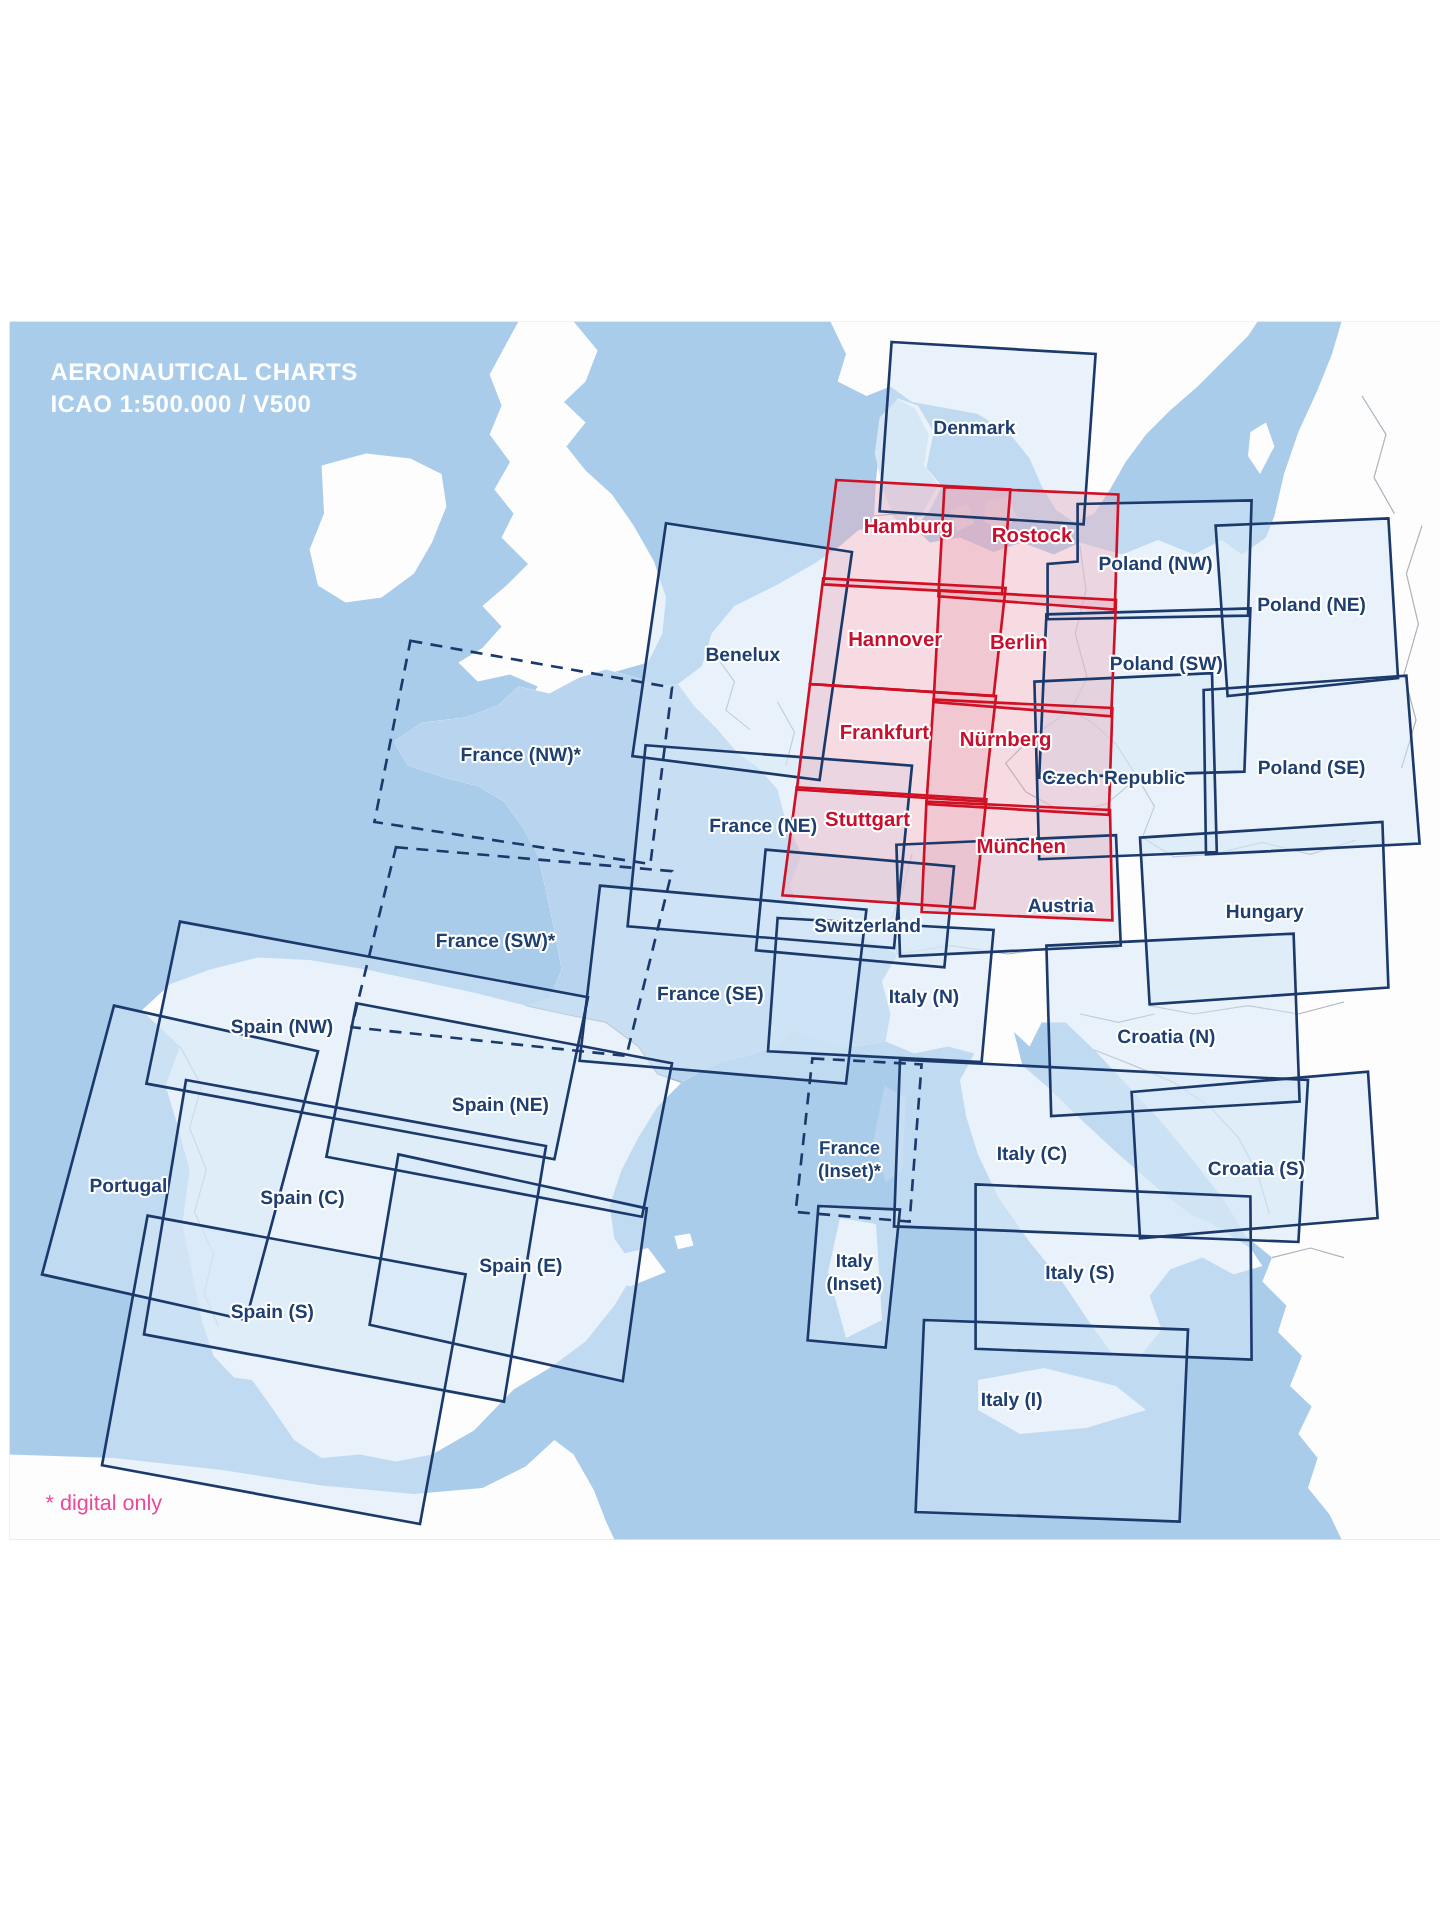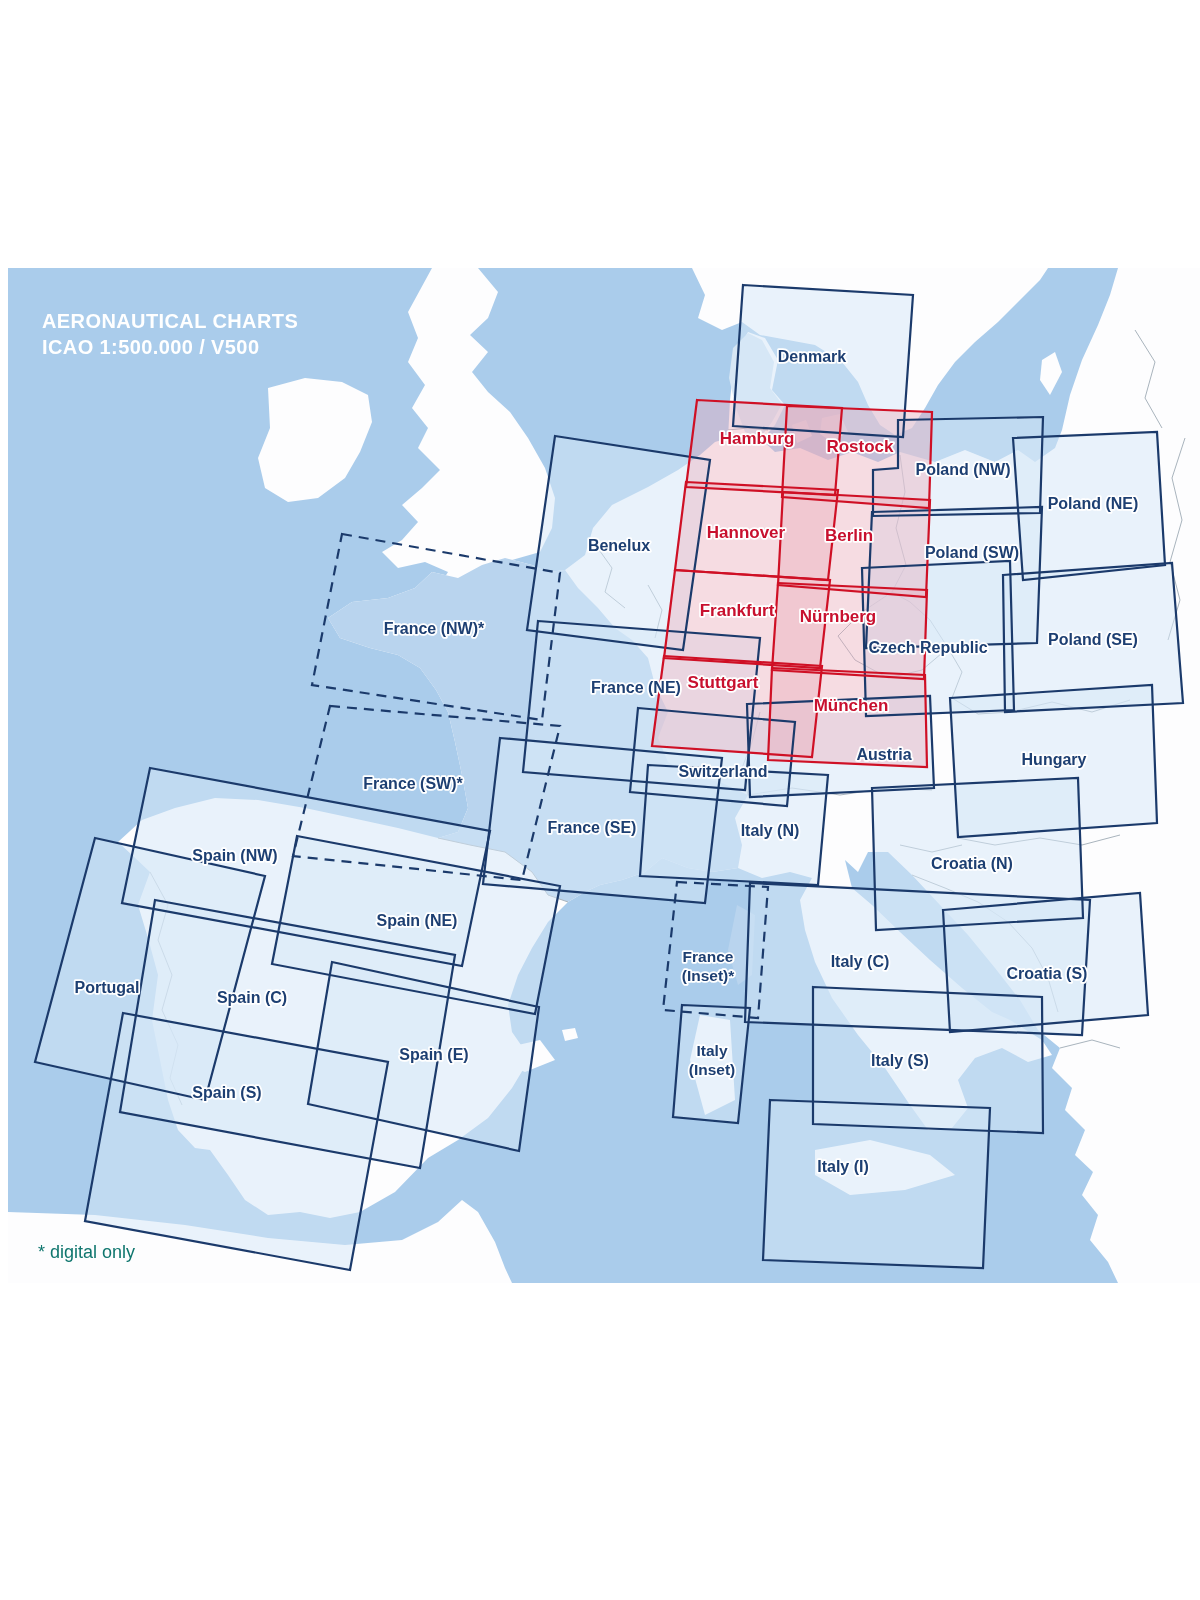--- a/index.html
+++ b/index.html
@@ -1,21 +1,21 @@
 <!DOCTYPE html>
 <html><head>
 <meta charset="utf-8">
 <style>
   html,body{margin:0;padding:0;background:#fff;}
   .page{position:relative;width:1200px;height:1600px;background:#ffffff;overflow:hidden;
         font-family:"Liberation Sans",sans-serif;}
   .map-svg{position:absolute;left:0;top:0;}
   .map-title{position:absolute;left:42px;top:298px;color:#fff;font-weight:bold;
-             font-size:20px;line-height:26px;letter-spacing:.4px;margin-top:10px;}
-  .footnote{position:absolute;left:38px;top:1242px;color:#0f766e;font-size:18px;}
+             font-size:20px;line-height:26px;letter-spacing:.4px;}
+  .footnote{position:absolute;left:38px;top:1242px;color:#ec4899;font-size:18px;}
   svg text{font-family:"Liberation Sans",sans-serif;font-weight:bold;text-anchor:middle;
            paint-order:stroke;stroke:#ffffff;stroke-width:3.5px;stroke-linejoin:round;}
 </style>
 </head>
 <body>
 
 <div class="page">
   <svg class="map-svg" id="map" width="1200" height="1600" viewBox="0 0 1200 1600">
       <rect x="8" y="268" width="1192" height="1015" fill="#aacceb"></rect>
       <g>

